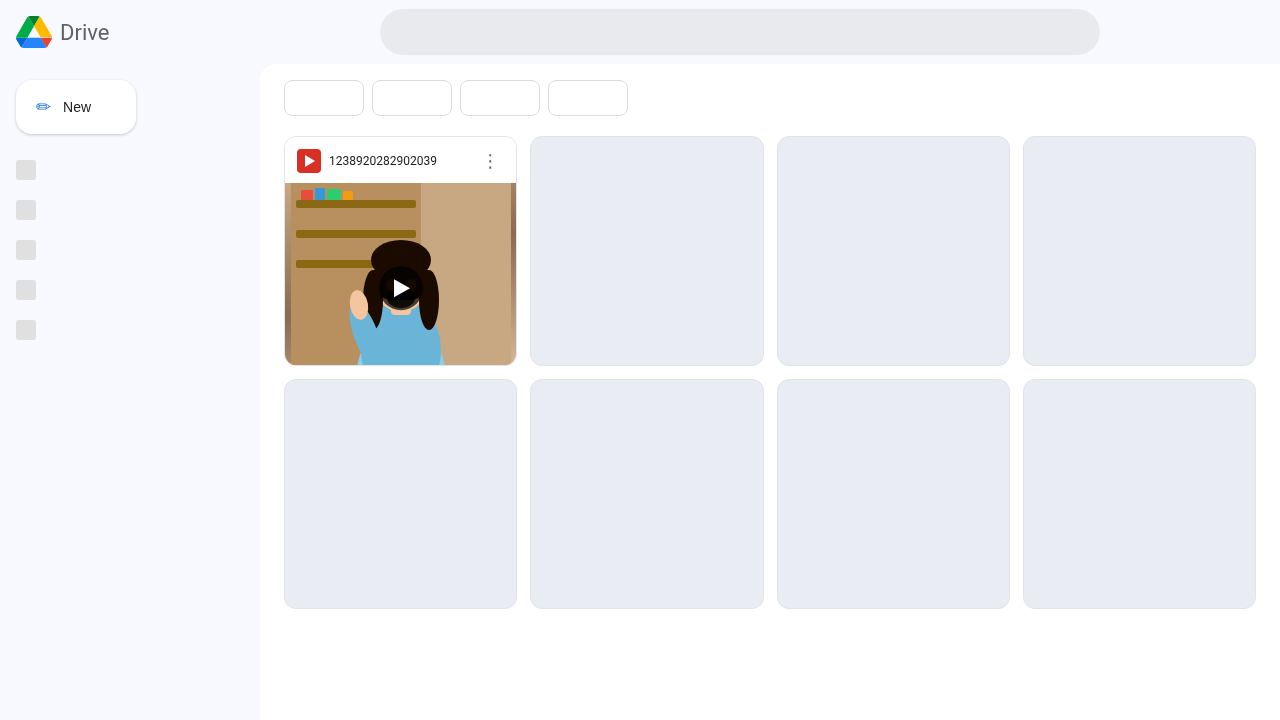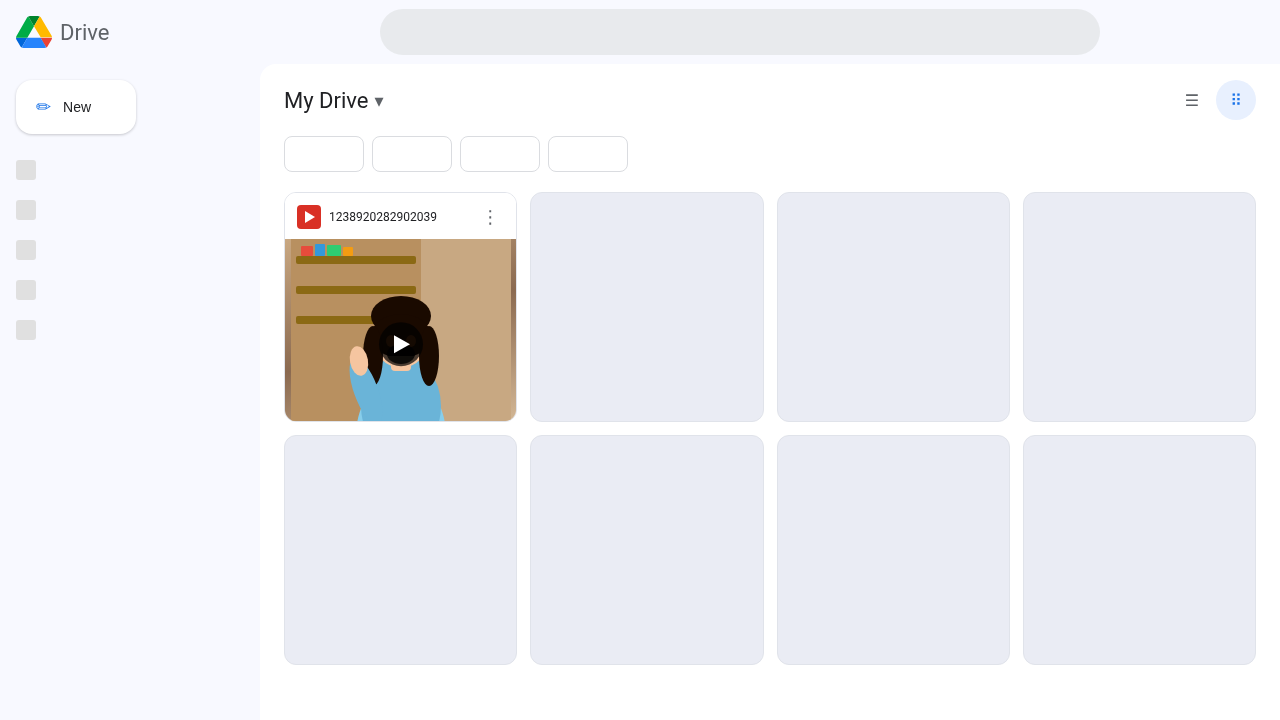--- a/index.html
+++ b/index.html
@@ -317,34 +317,20 @@
     <div class="sidebar-item">
       <div class="sidebar-item-icon"></div>
     </div>
     <div class="sidebar-item">
       <div class="sidebar-item-icon"></div>
     </div>
   </div>
 
   <div class="content-area">
 
-    <div class="content-header">
-      <div class="my-drive-title">
-        <span>My Drive</span>
-        <span class="chevron-icon">▾</span>
-      </div>
-      <div class="view-controls">
-        <button class="view-btn">
-          <span>☰</span>
-        </button>
-        <button class="view-btn active">
-          <span>⠿</span>
-        </button>
-      </div>
-    </div>
 
     <div class="filter-chips">
       <button class="chip"></button>
       <button class="chip"></button>
       <button class="chip"></button>
       <button class="chip"></button>
     </div>
 
     <div class="grid-container">
 

